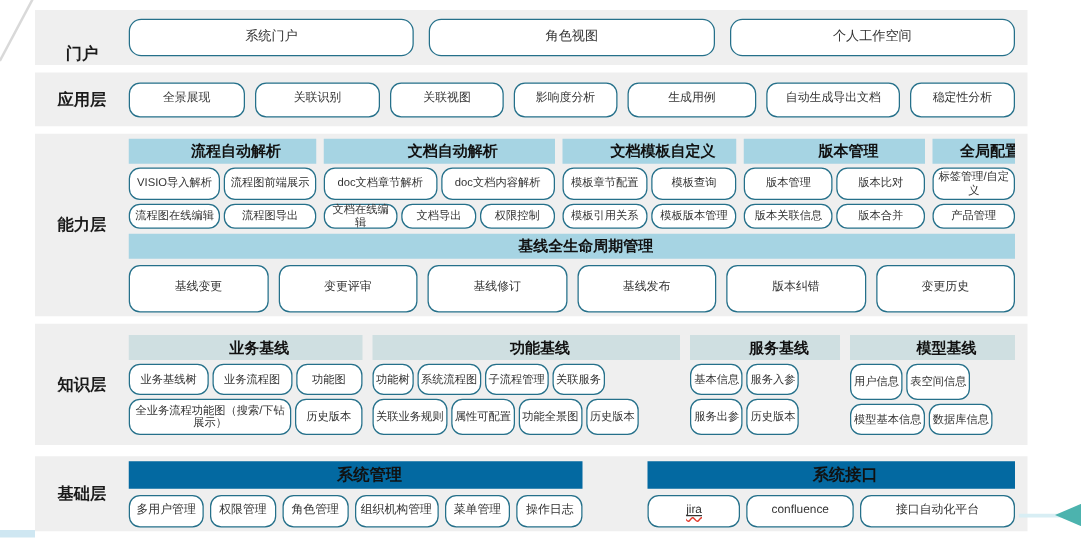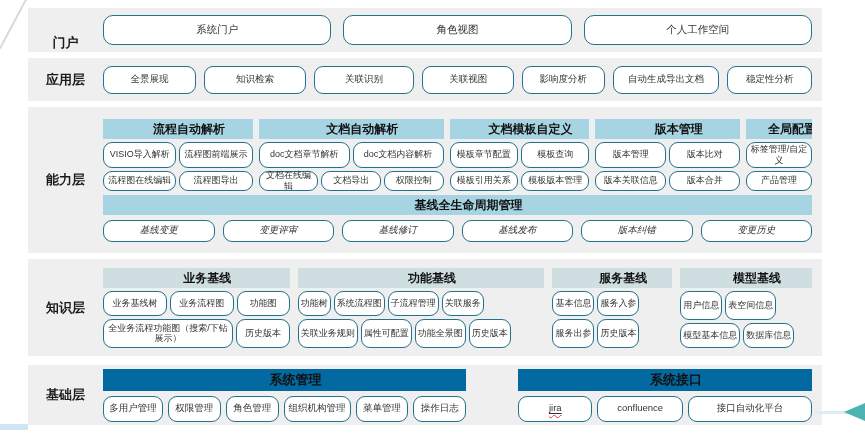--- a/index.html
+++ b/index.html
@@ -21,21 +21,21 @@
   .cap-group{display:flex;flex-direction:column;gap:3px;min-width:0;}
   .hdr{background:#a6d4e3;font-weight:bold;font-size:12px;text-align:center;
     height:20px;line-height:20px;color:#111;white-space:nowrap;overflow:hidden;padding-left:22px;}
   .hdr.pale{background:#cfdfe1;}
   .hdr.teal{background:#0369a1;font-size:13px;height:22px;line-height:22px;}
   .btnrow{display:flex;gap:3px;}
   .chip.sm{font-size:9px;flex:1;}
   .r1 .chip{height:26px;}
   .r2 .chip{height:20px;}
   .baseline-row{display:flex;gap:8px;margin-top:1px;}
-  .chip.bl{height:22px;font-size:9.5px;flex:1;font-style:italic;}
+  .chip.bl{height:38px;font-size:9.5px;flex:1;}
   .kn-content{display:flex;align-items:center;height:100%;}
   .kn-groups{display:flex;gap:8px;width:100%;}
   .kn-group{display:flex;flex-direction:column;gap:3px;min-width:0;}
   .kn-r1 .chip{height:25px;font-size:9px;}
   .kn-r2 .chip{height:29px;font-size:9px;}
   .base-content{display:flex;align-items:center;height:100%;}
   .base-sections{display:flex;gap:52px;width:100%;}
   .base-section{display:flex;flex-direction:column;gap:5px;min-width:0;}
   .chip.base-chip{height:26px;font-size:9.5px;}
   .jira-underline{text-decoration:underline;text-underline-offset:2px;}
@@ -61,24 +61,24 @@
       <div class="chip big">系统门户</div>
       <div class="chip big">角色视图</div>
       <div class="chip big">个人工作空间</div>
     </div>
   </div>
 
   <div class="row" style="top:58px;height:43px;">
     <div class="row-label">应用层</div>
     <div class="row-content app-content">
       <div class="chip app" style="flex:1.02">全景展现</div>
-      <div class="chip app" style="flex:1.12">知识检索</div>
       <div class="chip app" style="flex:1.11">关联识别</div>
       <div class="chip app" style="flex:1.0">关联视图</div>
       <div class="chip app" style="flex:0.9">影响度分析</div>
+      <div class="chip app" style="flex:1.15">生成用例</div>
       <div class="chip app" style="flex:1.18">自动生成导出文档</div>
       <div class="chip app" style="flex:0.92">稳定性分析</div>
     </div>
   </div>
 
   <div class="row" style="top:107px;height:146px;">
     <div class="row-label">能力层</div>
     <div class="row-content cap-content">
       <div class="cap-groups">
 

